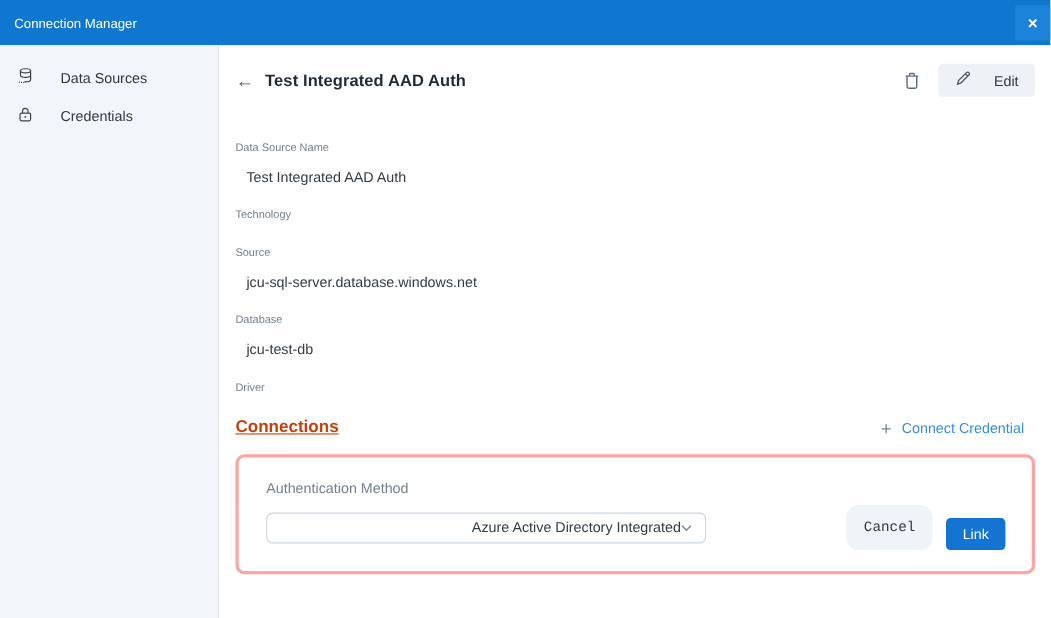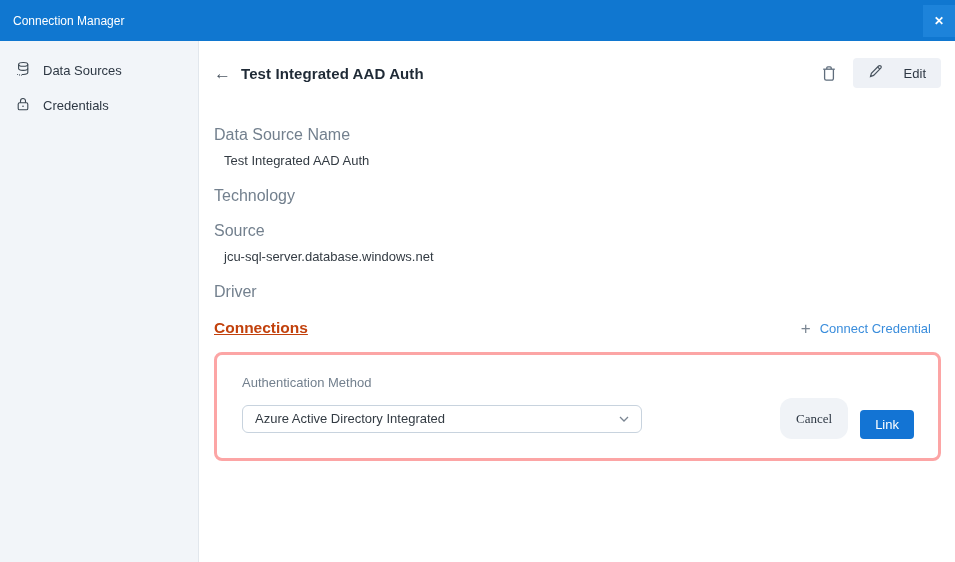--- a/index.html
+++ b/index.html
@@ -10,57 +10,57 @@
   .titlebar { height:41px; background:#1077d0; display:flex; align-items:center; }
   .titlebar-title { color:#fff; font-size:12px; padding-left:13px; }
   .close-btn { margin-left:auto; width:32px; height:32px; background:#1d83da;
     display:flex; align-items:center; justify-content:center; color:#fff;
     font-size:12px; font-weight:700; cursor:pointer; }
 
   
   .app-body { display:flex; height:530px; }
   .sidebar { width:199px; background:#f2f5f9; border-right:1px solid #e2e7ed;
     padding-top:12px; flex-shrink:0; }
-  .side-item { display:flex; align-items:center; gap:12px; padding:8px 15px;
+  .side-item { display:flex; align-items:center; gap:24px; padding:8px 15px;
     font-size:13px; color:#2e3844; cursor:pointer; }
   .side-item svg { flex-shrink:0; }
 
   .main { flex:1; padding:18px 14px 0 15px; }
 
   
   .main-header { display:flex; align-items:center; height:28px; margin-bottom:40px; }
   .back { font-size:17px; color:#4a5560; margin-right:10px; cursor:pointer; line-height:1; }
   .page-title { font-size:15px; font-weight:700; color:#1f2a36; letter-spacing:.1px; }
   .header-actions { margin-left:auto; display:flex; align-items:center; gap:15px; }
   .trash-btn { cursor:pointer; display:flex; align-items:center; }
   .edit-btn { display:flex; align-items:center; gap:21px; background:#eef1f6;
     border-radius:4px; padding:6px 15px; font-size:13px; color:#2e3844; cursor:pointer; }
 
   
   .field { margin-bottom:20px; }
-  .field-label { font-size:16px; color:#73808e; margin-bottom:11px; line-height:15px; }
+  .field-label { font-size:10px; color:#73808e; margin-bottom:11px; line-height:15px; }
   .field-value { font-size:13px; color:#333b43; padding-left:10px; line-height:15px; }
 
   
   .connections-header { display:flex; align-items:center; margin-top:4px; height:18px; }
   .connections-title { font-size:15.5px; font-weight:700; color:#c2410c;text-decoration:underline; }
   .connect-credential { margin-left:auto; display:flex; align-items:center; gap:9px;
     font-size:13px; color:#3a8ddc; cursor:pointer; padding-right:10px; }
   .plus-icon { color:#7a8592; font-size:17px; font-weight:400; line-height:1; }
 
   .card { margin-top:15px; border:3px solid #fca5a5; border-radius:8px;
     padding:20px 24px 19px 25px; background:#fff; }
   .card-label { font-size:13px; color:#73808e; margin-bottom:8px; line-height:15px; }
   .card-row { display:flex; align-items:center; }
   .select { width:400px; height:28px; border:1px solid #c8d3de; border-radius:6px;
-    display:flex; align-items:center; justify-content:space-between;
+    display:flex; align-items:center; justify-content:flex-end;
     padding:0 12px; font-size:13px; color:#333b43; cursor:pointer; background:#fff; }
   .buttons { margin-left:auto; display:flex; gap:12px; }
   .btn-cancel { background:#f0f3f7; border:none; border-radius:12px; padding:7px 16px;
-    font-size:13px; color:#2e3844; cursor:pointer; font-family:Liberation Serif, serif; }
+    font-size:13px; color:#2e3844; cursor:pointer; font-family:Liberation Mono, monospace; }
   .btn-link { background:#1374d4; border:none; border-radius:4px; padding:7px 15px;
     font-size:13px; color:#fff; cursor:pointer; font-family:inherit;margin-top:12px; }
 </style>
 </head>
 <body>
 
 <div class="titlebar">
   <div class="titlebar-title">Connection Manager</div>
   <div class="close-btn">✕</div>
 </div>
@@ -123,20 +123,24 @@
       <div class="field-value">Test Integrated AAD Auth</div>
     </div>
     <div class="field">
       <div class="field-label">Technology</div>
     </div>
     <div class="field">
       <div class="field-label">Source</div>
       <div class="field-value">jcu-sql-server.database.windows.net</div>
     </div>
     <div class="field">
+      <div class="field-label">Database</div>
+      <div class="field-value">jcu-test-db</div>
+    </div>
+    <div class="field">
       <div class="field-label">Driver</div>
     </div>
 
     <div class="connections-header">
       <span class="connections-title">Connections</span>
       <span class="connect-credential">
         <span class="plus-icon">+</span>
         <span>Connect Credential</span>
       </span>
     </div>

